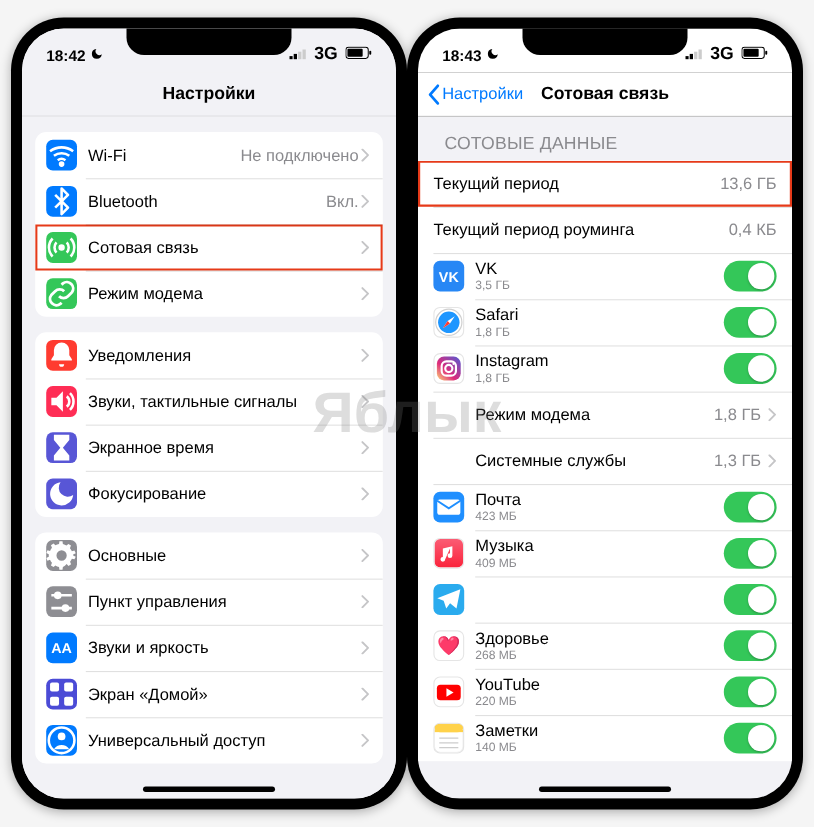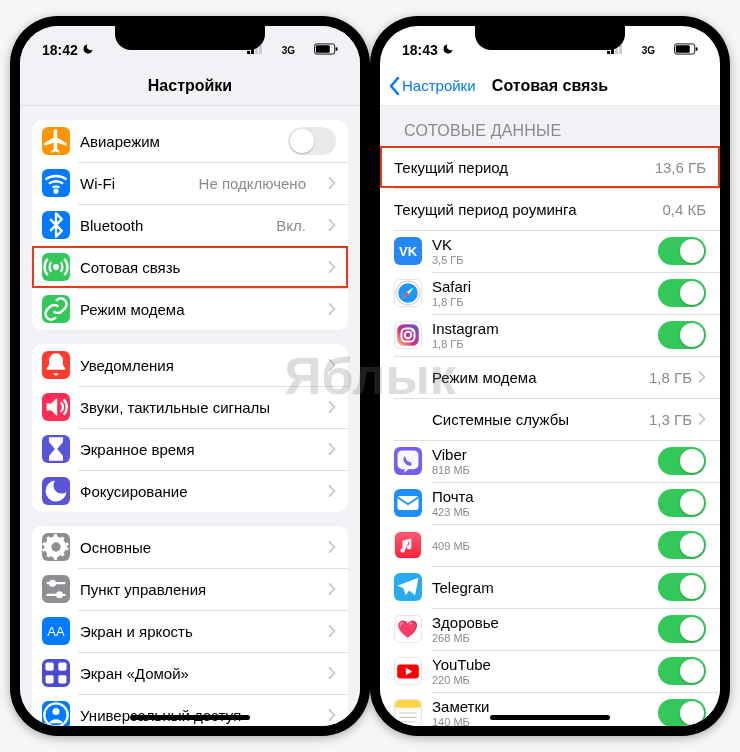--- a/index.html
+++ b/index.html
@@ -62,21 +62,21 @@
     background: #f2f2f6;
     display: flex;
     justify-content: space-between;
     align-items: center;
     padding: 8px 22px 0;
     font-size: 14px;
     font-weight: 600;
   }
   .screen.white-top .status-bar{ background: #fff;}
   .status-left { display: flex; align-items: center; gap: 4px; }
-  .status-right { display: flex; align-items: center; gap: 19px; font-size: 10px; justify-content: space-between;}
+  .status-right { display: flex; align-items: center; gap: 7px; font-size: 16px; justify-content: space-between;}
   .moon-icon svg { width: 12px; height: 12px; }
 
   .nav-bar {
     height: 40px;
     flex-shrink: 0;
     background: #f2f2f6;
     display: flex;
     align-items: center;
     justify-content: center;
     position: relative;
@@ -135,21 +135,21 @@
     flex-shrink: 0;
     display: flex;
     align-items: center;
     justify-content: center;
     font-size: 15px;
     color: #fff;
   }
   .row-label { flex: 1; font-size: 15px; color: #000; }
   .row-sub { font-size: 11px; color: #8a8a8e; margin-top: 1px;}
   .row-main { flex:1; display:flex; flex-direction:column; justify-content:center;}
-  .row-detail { font-size: 15px; color: #8a8a8e; margin-right: 22px;}
+  .row-detail { font-size: 15px; color: #8a8a8e; margin-right: 2px;}
   .chevron { color: #c5c5c7; }
   .chevron svg { width: 8px; height: 12px; display:block;}
   .toggle {
     width: 48px;
     height: 28px;
     border-radius: 14px;
     position: relative;
     background: #e9e9ea;
   }
   .toggle.on { background: #34c759; }
@@ -239,30 +239,20 @@
               <rect x="23.5" y="4" width="2" height="4" rx="1" fill="#000"></rect>
             </svg></span>
       </div>
     </div>
     <div class="nav-bar">
       <span>Настройки</span>
     </div>
     <div class="content">
       <div class="group">
           <div class="row">
-      <div class="app-icon" style="background:#ff9500">
-              <svg viewBox="0 0 24 24" fill="#fff">
-                <path d="M21 16v-2l-8-5V3.5a1.5 1.5 0 0 0-3 0V9l-8 5v2l8-2.5V19l-2 1.5V22l3.5-1 3.5 1v-1.5L13 19v-5.5z"></path>
-              </svg>
-            </div>
-      <span class="row-label">Авиарежим</span>
-
-      <div class="toggle off"></div>
-          </div>
-          <div class="row">
       <div class="app-icon" style="background:#007aff">
               <svg viewBox="0 0 24 24" fill="none" stroke="#fff" stroke-width="2">
                 <path d="M3 9a15 15 0 0 1 18 0"></path>
                 <path d="M6 12.5a10 10 0 0 1 12 0"></path>
                 <path d="M9 16a5 5 0 0 1 6 0"></path>
                 <circle cx="12" cy="19" r="1.2" fill="#fff"></circle>
               </svg>
             </div>
       <span class="row-label">Wi-Fi</span>
       <span class="row-detail">Не подключено</span>
@@ -407,23 +397,23 @@
       <span class="row-label">Пункт управления</span>
 
       <span class="chevron">
               <svg viewBox="0 0 8 14" fill="none" stroke="#c5c5c7" stroke-width="2" stroke-linecap="round" stroke-linejoin="round">
                 <polyline points="1,1 7,7 1,13"></polyline>
               </svg>
             </span>
           </div>
           <div class="row">
       <div class="app-icon" style="background:#007aff">
-              <div style="color:#fff;font-weight:400;font-size:13px;">AA</div>
-            </div>
-      <span class="row-label">Экран и яркость</span>
+              <div style="color:#fff;font-weight:700;font-size:13px;">AA</div>
+            </div>
+      <span class="row-label">Звуки и яркость</span>
 
       <span class="chevron">
               <svg viewBox="0 0 8 14" fill="none" stroke="#c5c5c7" stroke-width="2" stroke-linecap="round" stroke-linejoin="round">
                 <polyline points="1,1 7,7 1,13"></polyline>
               </svg>
             </span>
           </div>
           <div class="row">
       <div class="app-icon" style="background:#4b4bd6">
               <svg viewBox="0 0 24 24" fill="#fff">
@@ -569,33 +559,20 @@
             <div style="width:28px;margin-right:10px;flex-shrink:0"></div>
             <span class="row-label">Системные службы</span>
             <span class="row-detail" style="margin-right:6px">1,3 ГБ</span>
             <span class="chevron">
               <svg viewBox="0 0 8 14" fill="none" stroke="#c5c5c7" stroke-width="2" stroke-linecap="round" stroke-linejoin="round">
                 <polyline points="1,1 7,7 1,13"></polyline>
               </svg>
             </span>
           </div>
           <div class="flat-row">
-            <div class="app-icon" style="background:#7360f2">
-              <svg viewBox="0 0 24 24" fill="#fff">
-                <path d="M7 3h10a4 4 0 0 1 4 4v8a4 4 0 0 1-4 4h-5l-3 3v-3H7a4 4 0 0 1-4-4V7a4 4 0 0 1 4-4z" fill="#fff" opacity="0.95"></path>
-                <path d="M9 8a1 1 0 0 1 1 1c0 1 .5 2 1 2.5S13 13 14 13a1 1 0 0 1 1 1v1a1 1 0 0 1-1 1c-3 0-6-3-6-6a1 1 0 0 1 1-1z" fill="#7360f2"></path>
-              </svg>
-            </div>
-            <div class="row-main">
-              <span class="row-label">Viber</span>
-              <span class="row-sub">818 МБ</span>
-            </div>
-            <div class="toggle on"></div>
-          </div>
-          <div class="flat-row">
             <div class="app-icon" style="background:#1f8fff">
               <svg viewBox="0 0 24 24" fill="#fff">
                 <rect x="3" y="6" width="18" height="12" rx="2"></rect>
                 <path d="M3 7l9 6 9-6" fill="none" stroke="#1f8fff" stroke-width="1.5"></path>
               </svg>
             </div>
             <div class="row-main">
               <span class="row-label">Почта</span>
               <span class="row-sub">423 МБ</span>
             </div>
@@ -608,32 +585,32 @@
                   <linearGradient id="mu" x1="0" y1="0" x2="0" y2="1">
                     <stop offset="0" stop-color="#fb5c74"></stop>
                     <stop offset="1" stop-color="#fa233b"></stop>
                   </linearGradient>
                 </defs>
                 <rect x="0" y="0" width="24" height="24" rx="5" fill="url(#mu)"></rect>
                 <path d="M9 17a2 2 0 1 1-2-2V8l8-2v8a2 2 0 1 1-2-2V8" fill="#fff"></path>
               </svg>
             </div>
             <div class="row-main">
+              <span class="row-label">Музыка</span>
               <span class="row-sub">409 МБ</span>
             </div>
             <div class="toggle on"></div>
           </div>
           <div class="flat-row">
             <div class="app-icon" style="background:#2aabee">
               <svg viewBox="0 0 24 24" fill="#fff">
                 <path d="M21 4L3 11l5 2 2 6 3-4 5 4z"></path>
               </svg>
             </div>
             <div class="row-main">
-              <span class="row-label">Telegram</span>
             </div>
             <div class="toggle on"></div>
           </div>
           <div class="flat-row">
             <div class="app-icon" style="background:#ffffff;border:0.5px solid #e5e5e5">
               <div class="heart-emoji" style="font-size:17px;line-height:1;filter:hue-rotate(-20deg)">❤️</div>
             </div>
             <div class="row-main">
               <span class="row-label">Здоровье</span>
               <span class="row-sub">268 МБ</span>

